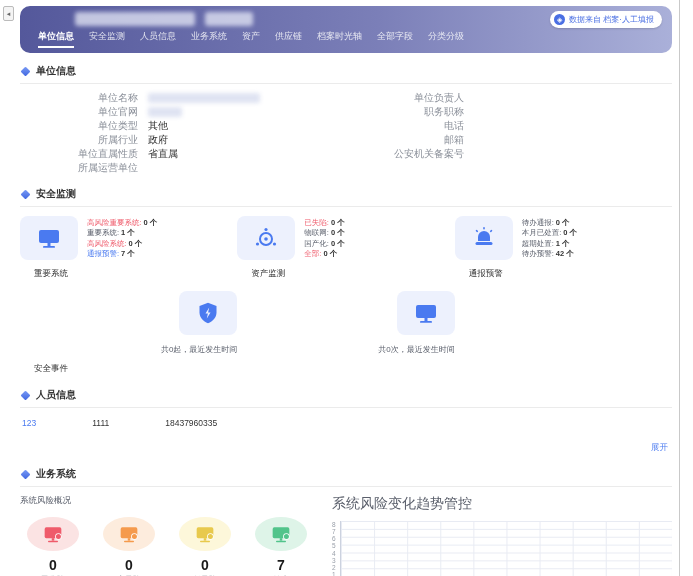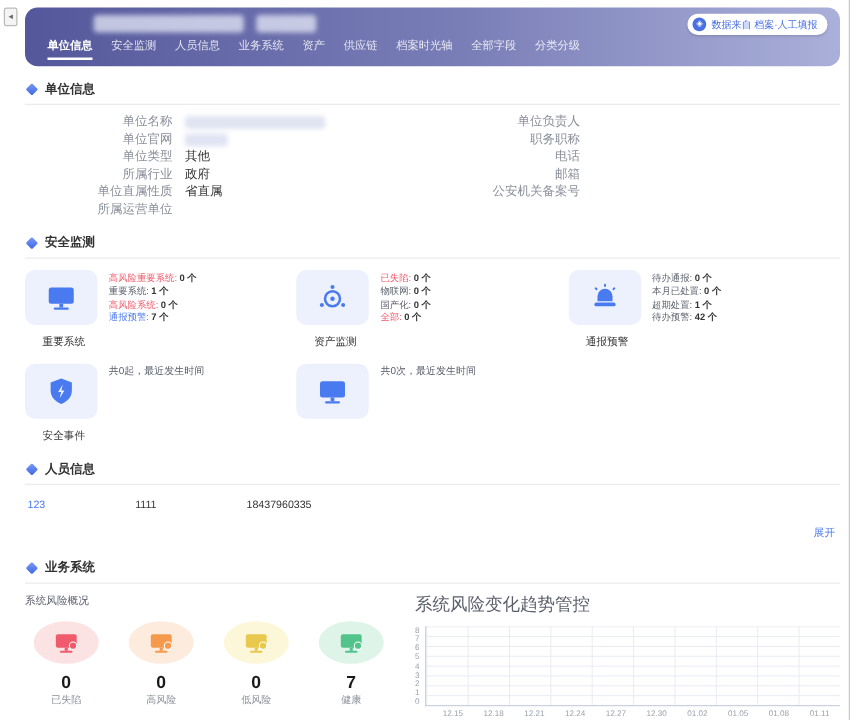--- a/index.html
+++ b/index.html
@@ -46,25 +46,25 @@
   .mcard { display:flex; flex-direction:column; }
   .mcard-top { display:flex; gap:9px; }
   .icon-box { width:58px; height:44px; min-width:58px; border-radius:8px; background:#edf1fd;
               display:flex; align-items:center; justify-content:center; color:#4a7af0; }
   .icon-box svg { width:24px; height:24px; }
   .mstats { display:flex; flex-direction:column; justify-content:center; gap:1px; }
   .mstat { font-size:7.5px; line-height:9.5px; white-space:nowrap; }
   .mstat .sl { color:#5a5f6b; } .mstat .sv { color:#333; font-weight:bold; margin-left:2px; }
   .mstat.c-red .sl { color:#ef5b6b;margin-top:48px; } .mstat.c-blue .sl { color:#4a7af0; }
   .mcard-label { font-size:8.5px; color:#333; margin:8px 0 0 14px; }
-  .ecard .mcard-top { align-items:flex-start; }
+  .ecard .mcard-top { align-items:flex-end;flex-direction:column; }
   .ecard .etext { font-size:8px; color:#5a5f6b; }
 
   
-  .person-row { display:flex; gap:72px; padding:10px 0 0 2px; font-size:8.5px; }
+  .person-row { display:flex; gap:56px; padding:10px 0 0 2px; font-size:8.5px; }
   .p-link { color:#4a7af0; cursor:pointer; }
   .expand-row { text-align:right; padding:8px 4px 2px 0; }
   .expand-link { font-size:8.5px; color:#4a7af0; cursor:pointer; }
 
   
   .biz { display:flex; padding-top:6px; }
   .biz-left { width:300px; }
   .biz-sub { font-size:8.5px; color:#5a5f6b; padding:2px 0 10px 0; }
   .ovr-row { display:flex; gap:10px; }
   .ovr { width:66px; display:flex; flex-direction:column; align-items:center; }

